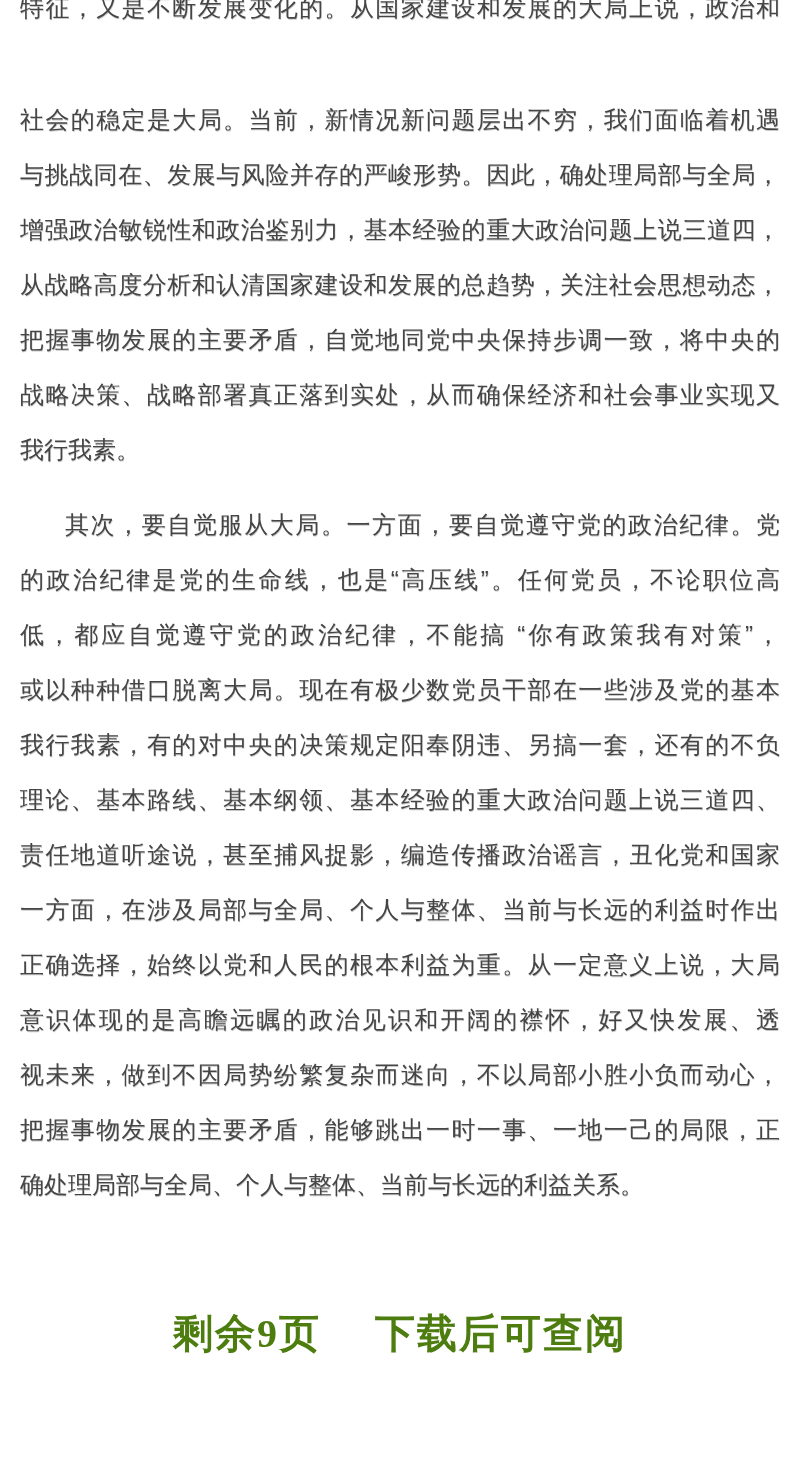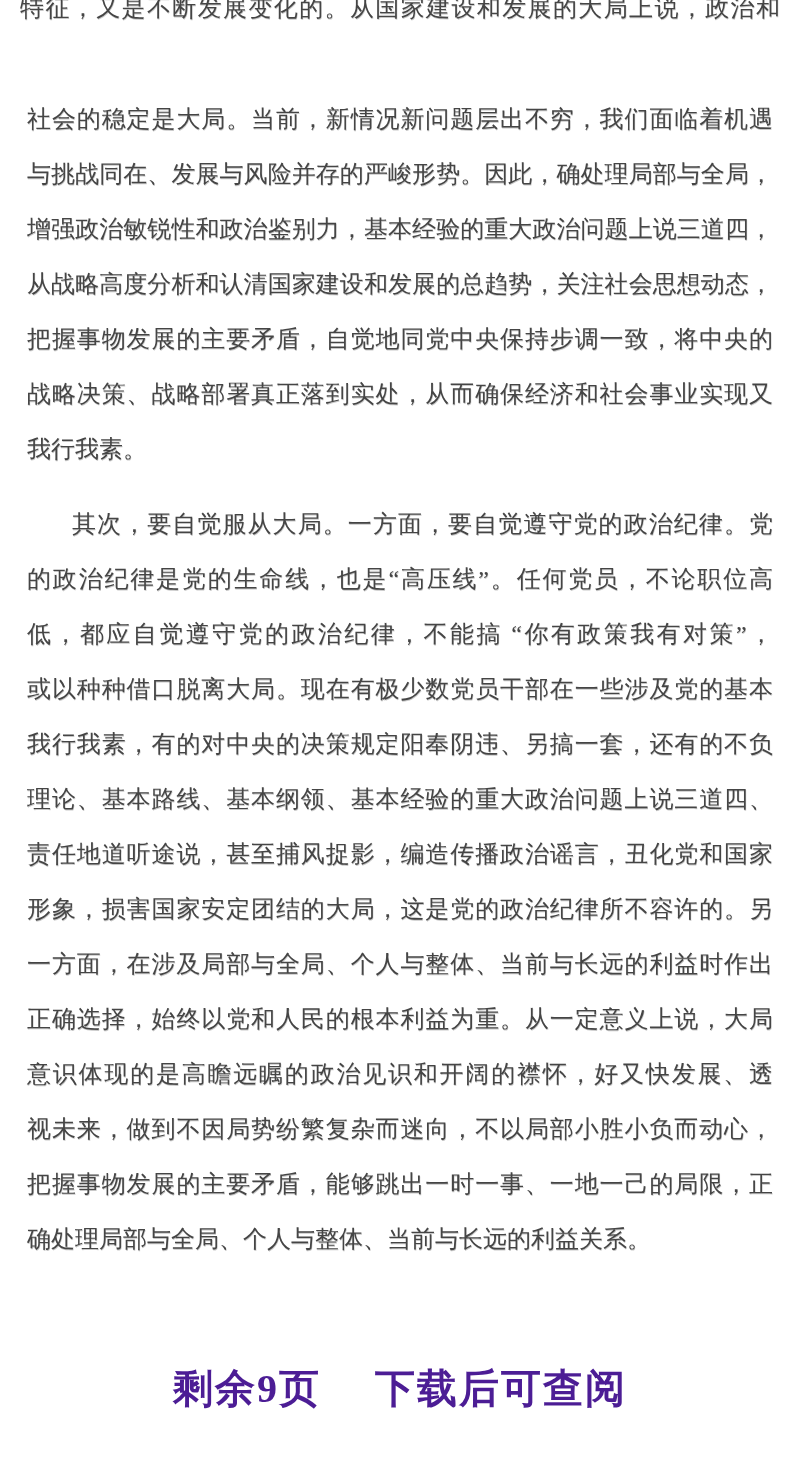--- a/index.html
+++ b/index.html
@@ -34,21 +34,21 @@
   }
   .line.last {
     text-align-last: left;
   }
   .line.indent {
     text-indent: 45px;
   }
   .clipped-line {
     margin-top: -20px;  
   }
-  .paragraph { margin: 7px; font-family: Liberation Serif, serif; }
+  .paragraph { margin: 0; }
   .paragraph.p1 { margin-top: 57px; }
   .paragraph.p2 { margin-top: 20px; }
   .footer-notice {
     margin-top: 100px;
     text-align: center;
     font-family: "Liberation Serif", serif;
     font-weight: bold;
     font-size: 40px;
     line-height: 44px;
     color: #a2a2a2;
@@ -73,25 +73,24 @@
         <div class="doc-text line last">我行我素。</div>
       </div>
       <div class="paragraph p2">
         <div class="doc-text line indent">其次，要自觉服从大局。一方面，要自觉遵守党的政治纪律。党</div>
         <div class="doc-text line">的政治纪律是党的生命线，也是“高压线”。任何党员，不论职位高</div>
         <div class="doc-text line">低，都应自觉遵守党的政治纪律，不能搞 “你有政策我有对策”，</div>
         <div class="doc-text line">或以种种借口脱离大局。现在有极少数党员干部在一些涉及党的基本</div>
         <div class="doc-text line">我行我素，有的对中央的决策规定阳奉阴违、另搞一套，还有的不负</div>
         <div class="doc-text line">理论、基本路线、基本纲领、基本经验的重大政治问题上说三道四、</div>
         <div class="doc-text line">责任地道听途说，甚至捕风捉影，编造传播政治谣言，丑化党和国家</div>
-        <div class="doc-text line">形象，损害国家安定团结的大局，这是党的政治纪律所不容许的。另</div>
         <div class="doc-text line">一方面，在涉及局部与全局、个人与整体、当前与长远的利益时作出</div>
         <div class="doc-text line">正确选择，始终以党和人民的根本利益为重。从一定意义上说，大局</div>
         <div class="doc-text line">意识体现的是高瞻远瞩的政治见识和开阔的襟怀，好又快发展、透</div>
         <div class="doc-text line">视未来，做到不因局势纷繁复杂而迷向，不以局部小胜小负而动心，</div>
         <div class="doc-text line">把握事物发展的主要矛盾，能够跳出一时一事、一地一己的局限，正</div>
         <div class="doc-text line last">确处理局部与全局、个人与整体、当前与长远的利益关系。</div>
       </div>
     </div>
 
-  <div class="footer-notice" style="color: #4c1d95;">剩余9页　 下载后可查阅</div>
+  <div class="footer-notice" style="color: #4d7c0f;">剩余9页　 下载后可查阅</div>
 
 </div>
 
 </body></html>

